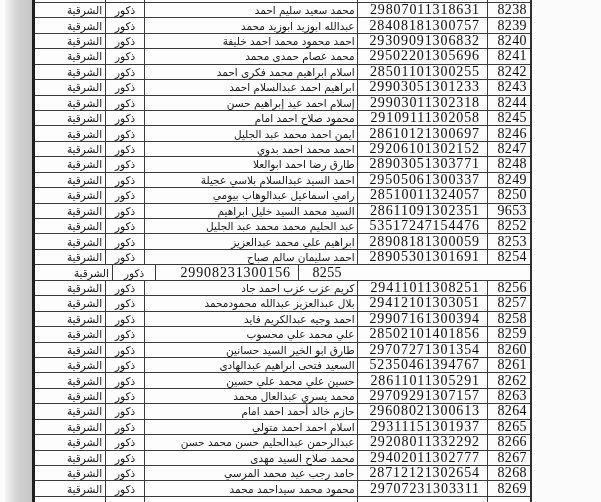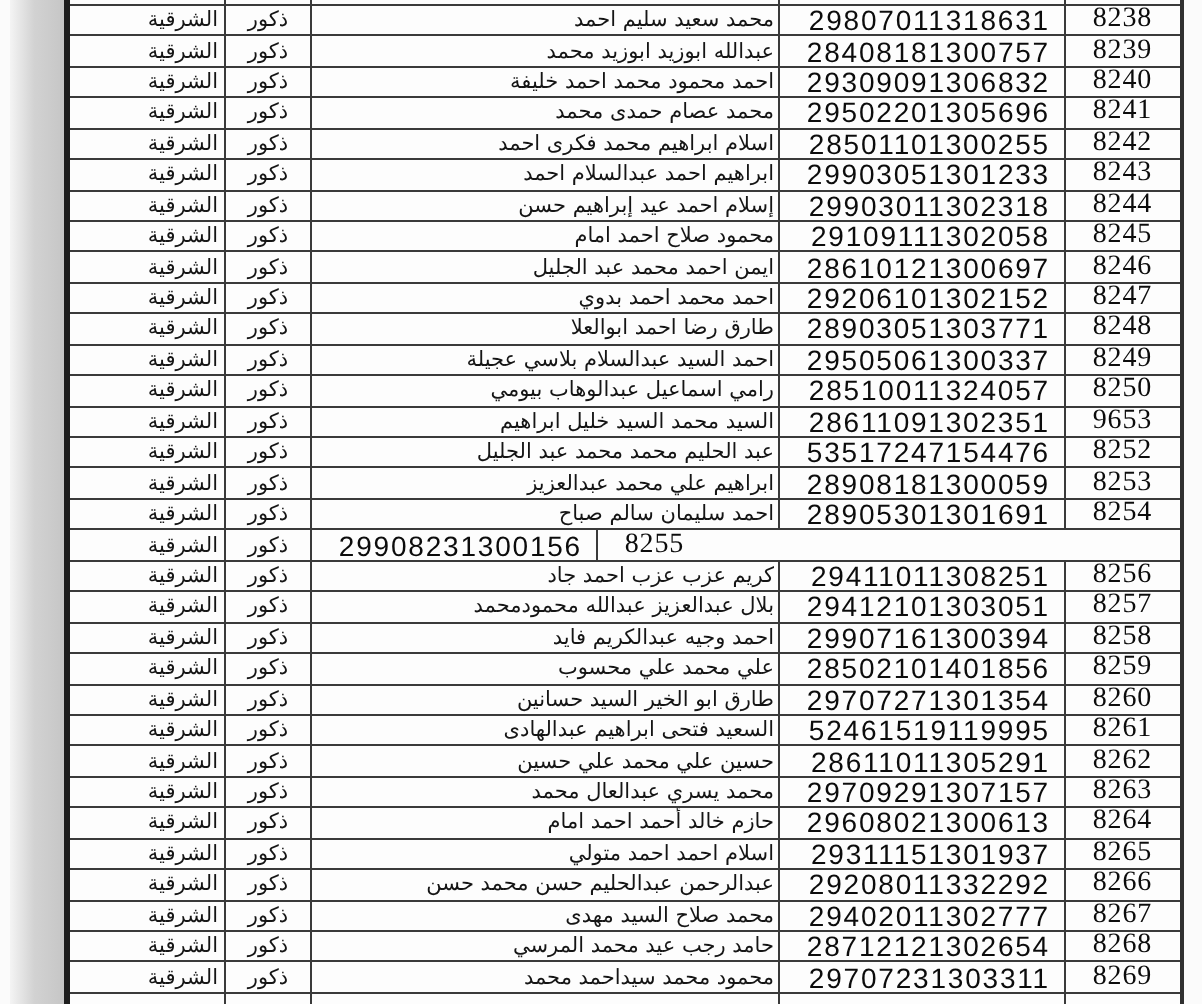--- a/index.html
+++ b/index.html
@@ -22,21 +22,21 @@
     left: 5px;
     top: 0;
     width: 27px;
     height: 502px;
     background: linear-gradient(to right, #f4f4f4 0%, #d2d2d2 45%, #c6c6c6 100%);
   }
   .page {
     position: absolute;
     left: 32px;
     top: 0;
-    width: 560px;
+    width: 500px;
     height: 502px;
     background: #fdfdfd;
     border-left: 3px solid #1e1e1e;
     border-right: 2px solid #303030;
     box-sizing: border-box;
     overflow: hidden;
   }
   .row {
     display: flex;
     height: 15.44px;
@@ -74,21 +74,21 @@
     width: 234px;
     direction: rtl;
     justify-content: flex-start;
     padding-right: 2px;
     font-size: 10.5px;
   }
   .cell.id {
     width: 143px;
     justify-content: flex-end;
     padding-right: 7px;
-    font-family: Liberation Sans, sans-serif;
+    font-family: Liberation Serif, serif;
     font-size: 14px;
     letter-spacing: 0.9px;
     color: #0c0c0c;
   }
   .cell.seq {
     width: 46px;
     justify-content: flex-end;
     padding-right: 3px;
     font-family: "Liberation Serif", serif;
     font-size: 14px;
@@ -270,21 +270,21 @@
     <div class="cell region">الشرقية</div>
     <div class="cell gender">ذكور</div>
     <div class="cell name">طارق ابو الخير السيد حسانين</div>
     <div class="cell id">29707271301354</div>
     <div class="cell seq">8260</div>
   </div>
         <div class="row">
     <div class="cell region">الشرقية</div>
     <div class="cell gender">ذكور</div>
     <div class="cell name">السعيد فتحى ابراهيم عبدالهادى</div>
-    <div class="cell id">52461519119995</div>
+    <div class="cell id">52350461394767</div>
     <div class="cell seq">8261</div>
   </div>
         <div class="row">
     <div class="cell region">الشرقية</div>
     <div class="cell gender">ذكور</div>
     <div class="cell name">حسين علي محمد علي حسين</div>
     <div class="cell id">28611011305291</div>
     <div class="cell seq">8262</div>
   </div>
         <div class="row">

